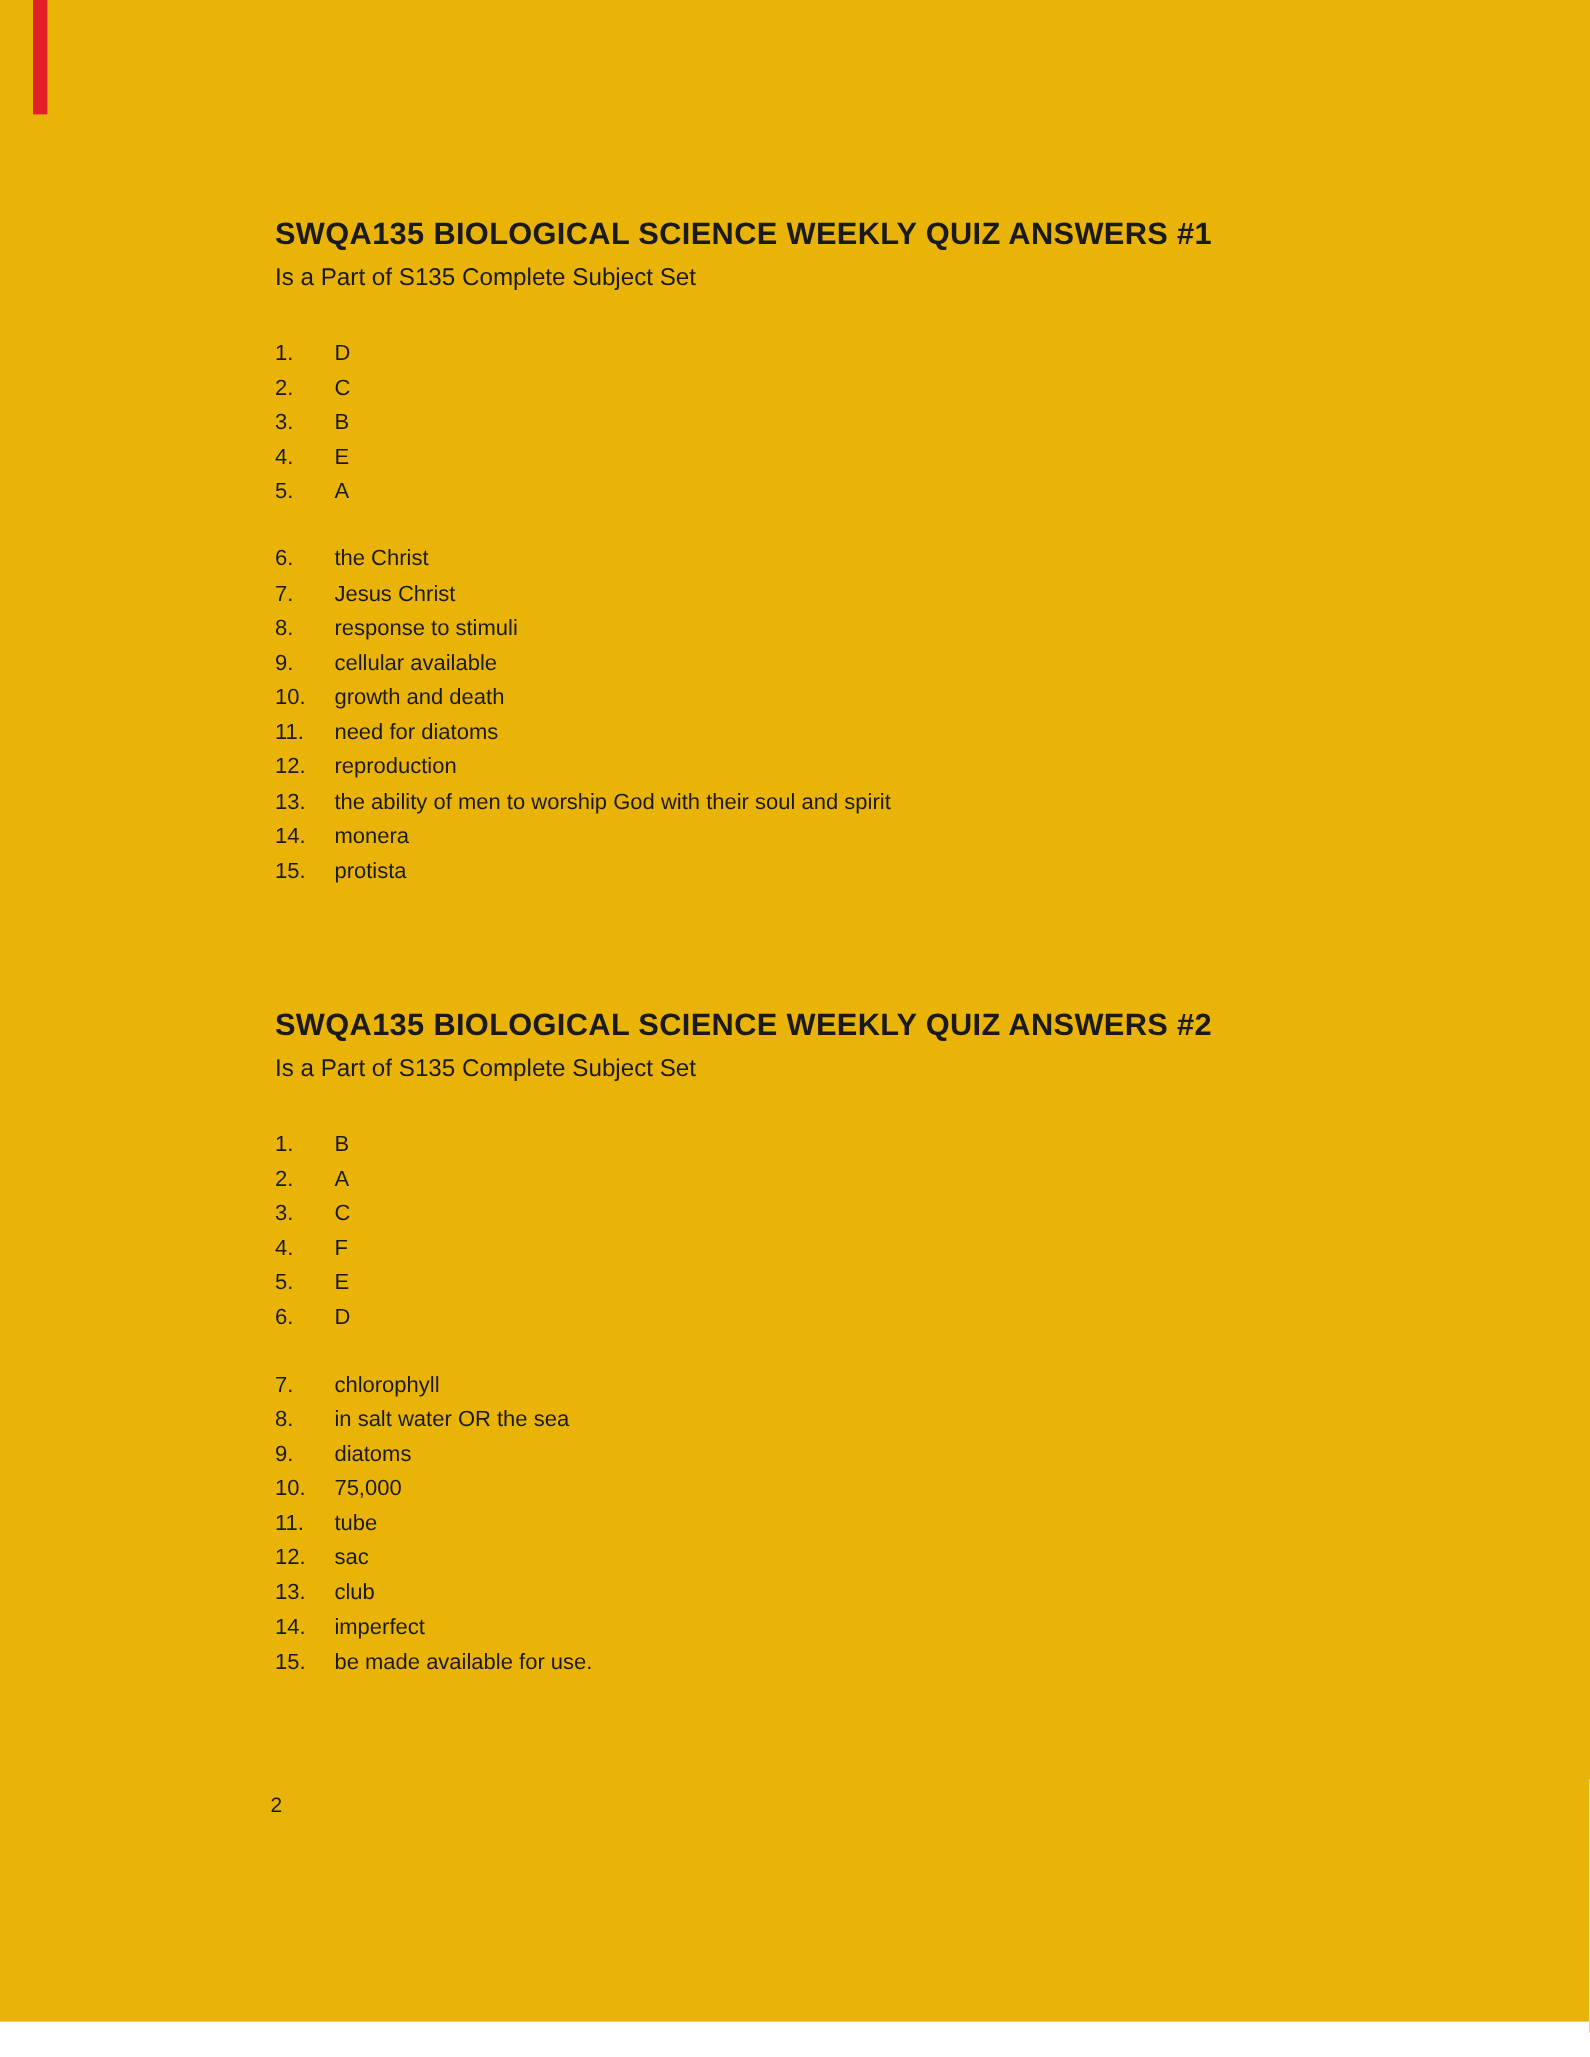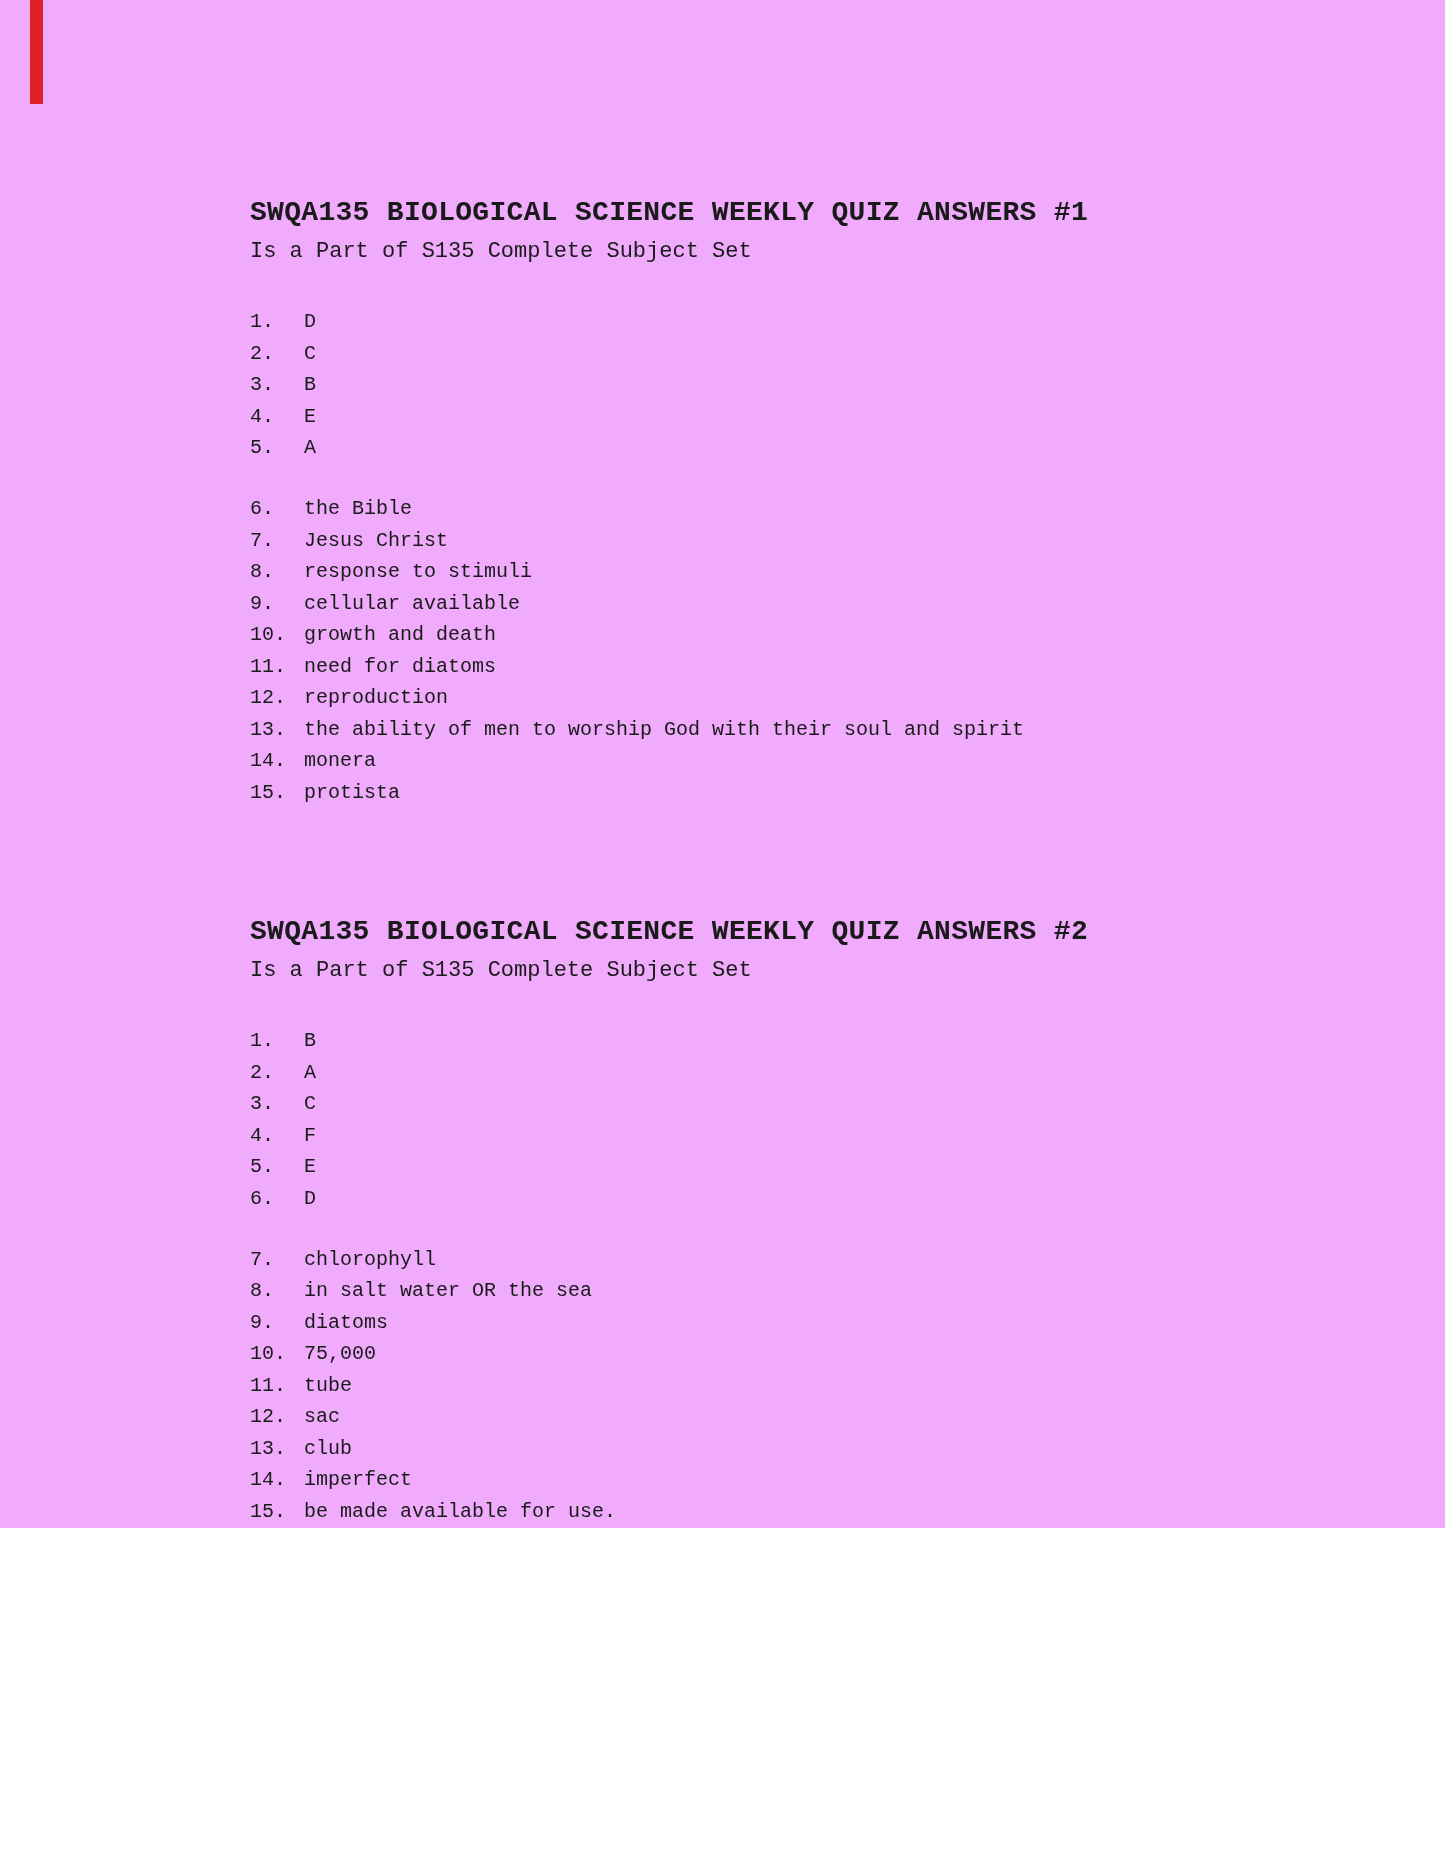--- a/index.html
+++ b/index.html
@@ -3,24 +3,24 @@
 <meta charset="utf-8">
 <style>
   html, body {
     margin: 0;
     padding: 0;
     background: #ffffff;
   }
   .page {
     position: relative;
     width: 1445px;
-    height: 1528px;
-    background: #f0abfc;
+    height: 1838px;
+    background: #eab308;
     overflow: hidden;
-    font-family: Liberation Mono, monospace;
+    font-family: Liberation Sans, sans-serif;
     color: #1a1a1a;
   }
   .red-mark {
     position: absolute;
     left: 30px;
     top: 0;
     width: 13px;
     height: 104px;
     background: #e22028;
   }
@@ -126,21 +126,21 @@
           <div class="answer-row">
             <span class="answer-num">5.</span>
             <span class="answer-text"><span>A</span></span>
           </div>
         </div>
 
       <div class="answers-group texts">
 
           <div class="answer-row">
             <span class="answer-num">6.</span>
-            <span class="answer-text"><span>the Bible</span></span>
+            <span class="answer-text"><span>the Christ</span></span>
           </div>
 
           <div class="answer-row">
             <span class="answer-num">7.</span>
             <span class="answer-text"><span>Jesus Christ</span></span>
           </div>
 
           <div class="answer-row">
             <span class="answer-num">8.</span>
             <span class="answer-text"><span>response to stimuli</span></span>

